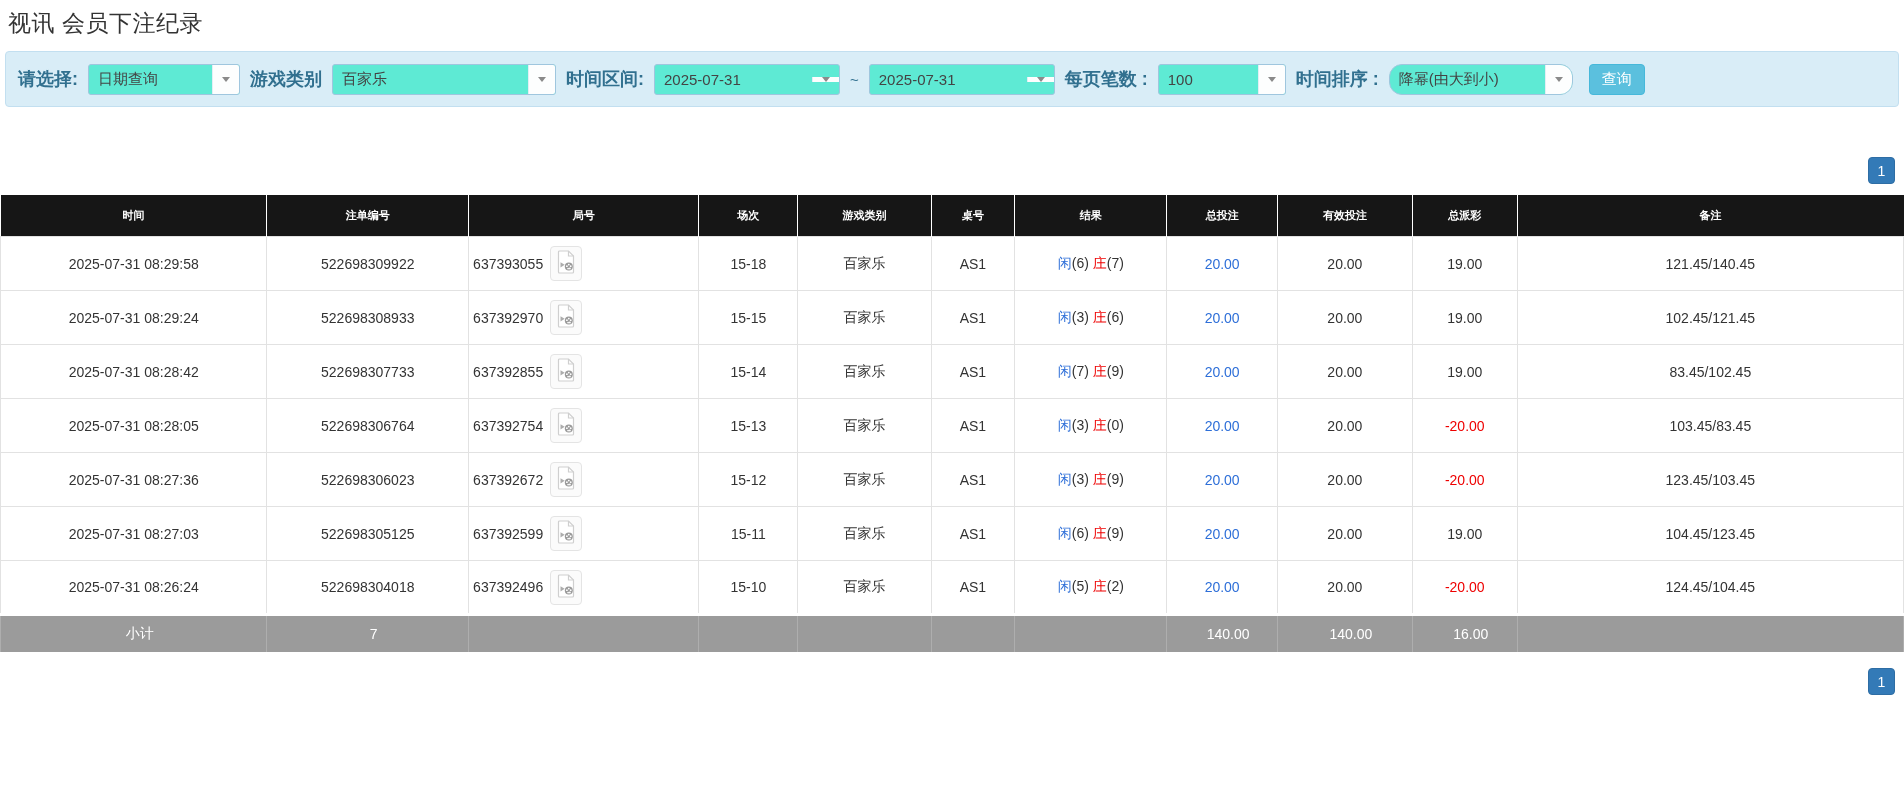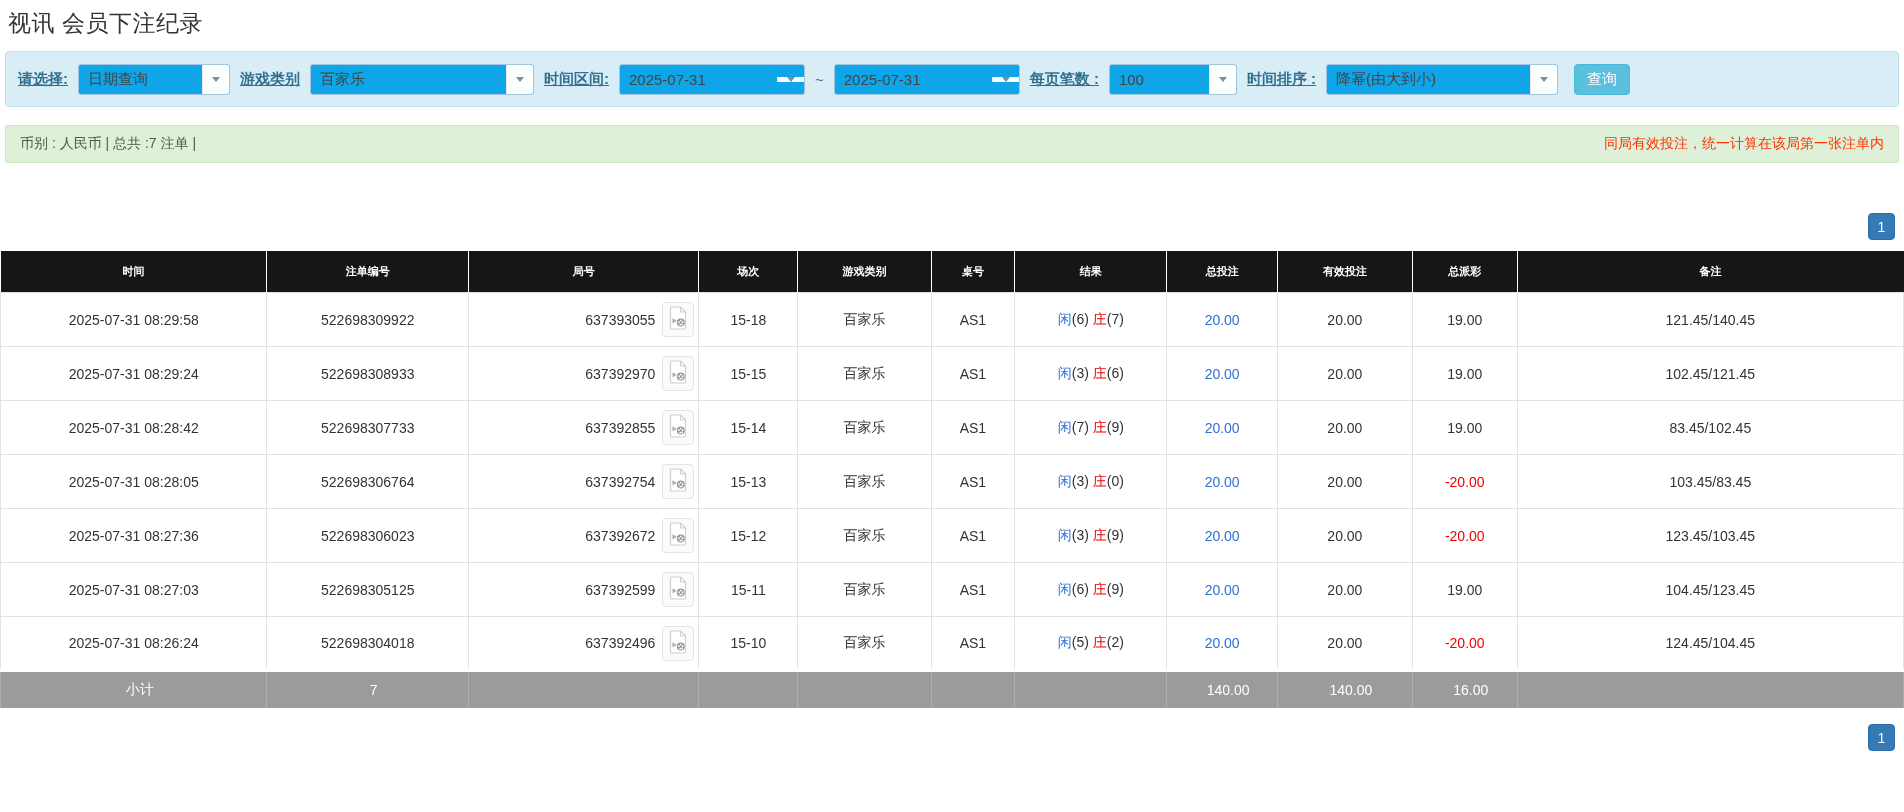--- a/index.html
+++ b/index.html
@@ -16,35 +16,35 @@
     font-family:"Liberation Sans","DejaVu Sans",sans-serif;color:#333;
   }
   .page-title{
     font-size:23px;font-weight:500;color:#333;margin:8px 0 12px 8px;letter-spacing:.5px;
   }
   
   .filter-panel{
     margin:0 5px;background:var(--filter-bg);border:1px solid var(--filter-border);
     border-radius:4px;padding:11px 12px;display:flex;align-items:center;gap:10px;height:56px;
   }
-  .f-label{font-size:15px;font-weight:bold;color:var(--filter-label);white-space:nowrap;text-decoration:underline;}
+  .f-label{font-size:18px;font-weight:bold;color:var(--filter-label);white-space:nowrap;}
   .combo{
-    display:inline-flex;align-items:stretch;background:#0ea5e9;border:1px solid var(--combo-border);
+    display:inline-flex;align-items:stretch;background:#5eead4;border:1px solid var(--combo-border);
     border-radius:3px;height:31px;overflow:hidden;
   }
   .combo .combo-value{
     display:flex;align-items:center;padding:0 9px;font-size:15px;color:#444;white-space:nowrap;flex:1;
   }
   .combo .combo-arrow{
     width:27px;display:flex;align-items:center;justify-content:center;border-left:1px solid #e3eef5;background:#fdfefe;
   }
   .combo .combo-arrow i{
     width:0;height:0;border-left:4px solid transparent;border-right:4px solid transparent;border-top:5px solid #8a8a8a;
   }
-  .w-select{width:152px;} .w-game{width:224px;} .w-date{width:186px;align-items:center;} .w-size{width:128px;} .w-sort{width:232px;}
+  .w-select{width:152px;} .w-game{width:224px;} .w-date{width:186px;align-items:center;} .w-size{width:128px;} .w-sort{width:184px;border-radius:13px;}
   .tilde{color:var(--filter-label);font-size:15px;}
   .search-btn{
     margin-left:6px;background:var(--search-btn-bg);border:1px solid var(--search-btn-border);color:#fff;
     font-size:15px;padding:5px 12px;border-radius:4px;cursor:pointer;height:31px;white-space:nowrap;
   }
   
   .summary-bar{
     margin:18px 5px 0;background:var(--success-bg);border:1px solid var(--success-border);
     padding:9px 14px;display:flex;justify-content:space-between;align-items:center;height:38px;border-radius:2px;
   }
@@ -62,21 +62,21 @@
   table.records{width:100%;border-collapse:collapse;table-layout:fixed;}
   thead th{
     background:var(--header-bg);color:#fff;font-size:11px;font-weight:bold;text-align:center;
     padding:13px 20px;border-right:1px solid #fff;
   }
   thead th:last-child{border-right:none;}
   tbody td{
     border:1px solid var(--row-border);text-align:center;font-size:14px;color:#333;
     height:54px;padding:2px 4px;vertical-align:middle;background:#fff;
   }
-  .round-wrap{display:flex;align-items:center;justify-content:flex-end;gap:7px;}
+  .round-wrap{display:flex;align-items:center;justify-content:flex-start;gap:7px;}
   .video-btn{
     background:#fbfbfb;border:1px solid #e4e4e4;border-radius:4px;padding:3px 5px;cursor:pointer;
     display:inline-flex;align-items:center;justify-content:center;
   }
   .res-player{color:var(--link-blue);}
   .res-banker{color:var(--negative-red);}
   .res-num{color:#333;}
   .bet-link{color:var(--link-blue);cursor:pointer;text-decoration:none;}
   .payout-neg{color:var(--negative-red);}
   tr.summary-row td{
@@ -136,24 +136,20 @@
     <div class="combo w-sort">
       <span class="combo-value">降幂(由大到小)</span>
       <span class="combo-arrow">
           <i></i>
         </span>
     </div>
 
     <button class="search-btn">查询</button>
   </div>
 
-  <div class="summary-bar">
-    <span class="summary-left">币别 : 人民币 | 总共 :7 注单 |</span>
-    <span class="summary-right">同局有效投注，统一计算在该局第一张注单内</span>
-  </div>
 
   <div class="pagination top">
     <span class="page-btn">1</span>
   </div>
 
   <table class="records">
     <colgroup>
         <col style="width: 14%;">
         <col style="width: 10.6%;">
         <col style="width: 12.1%;">

